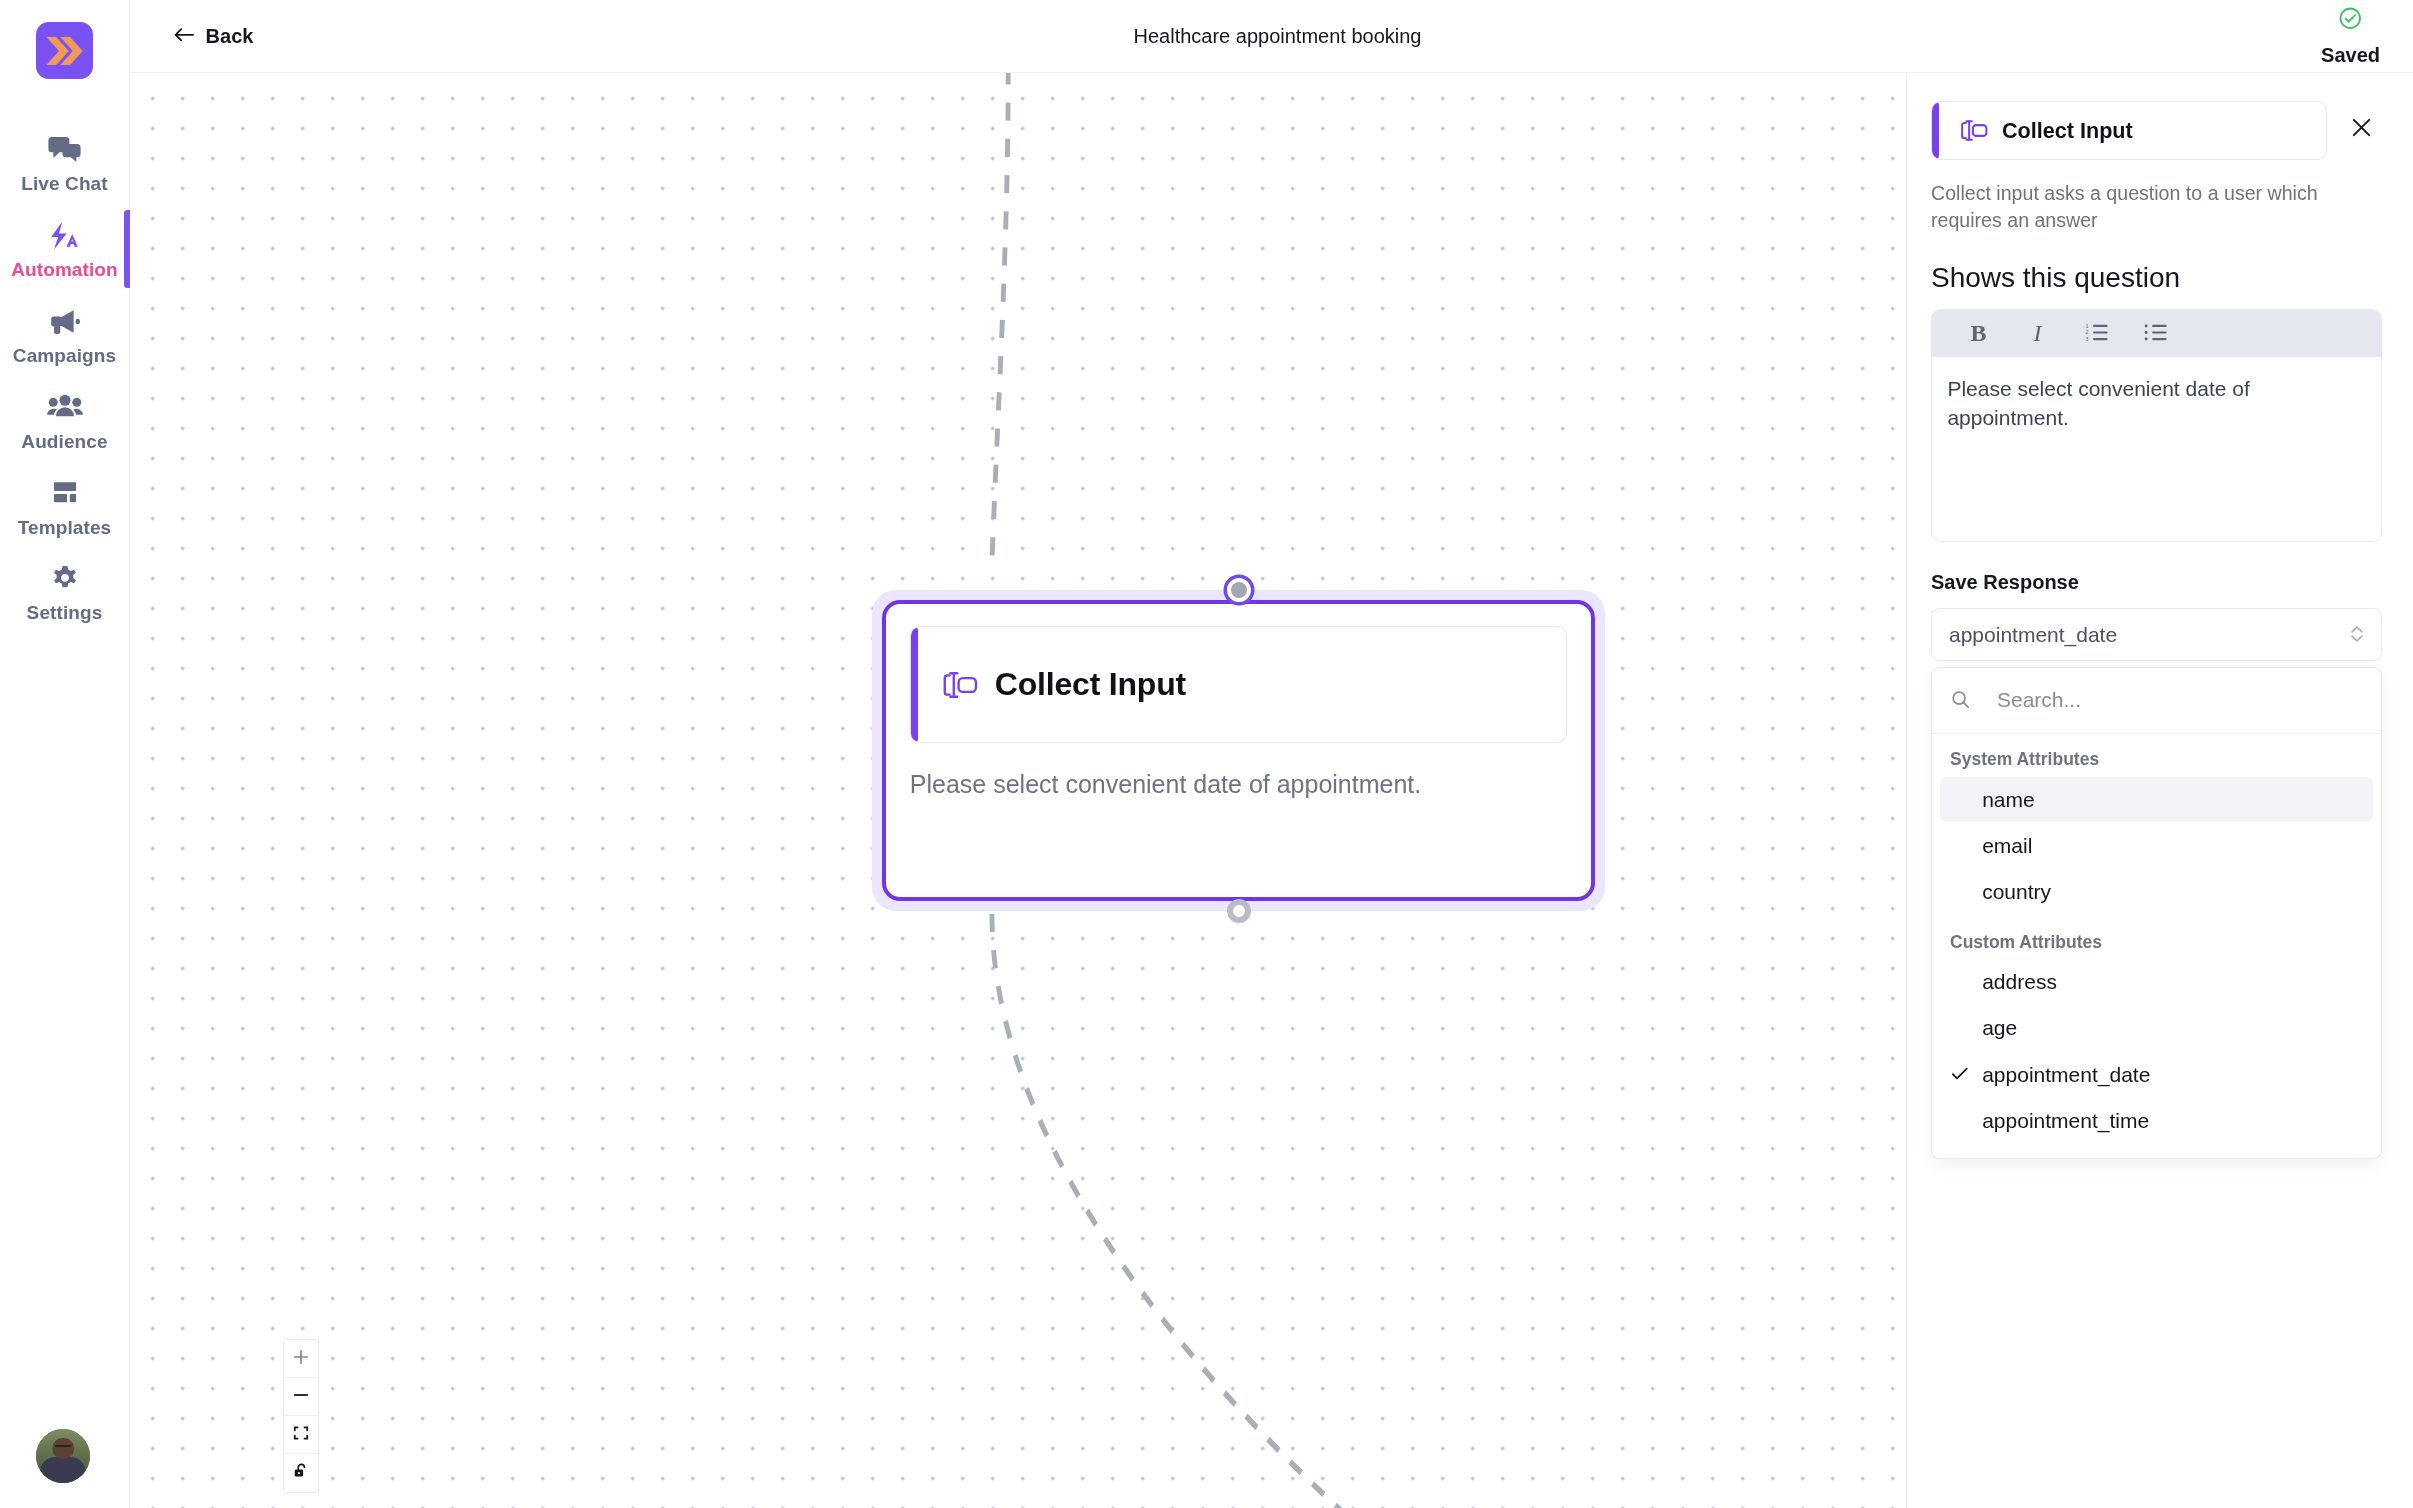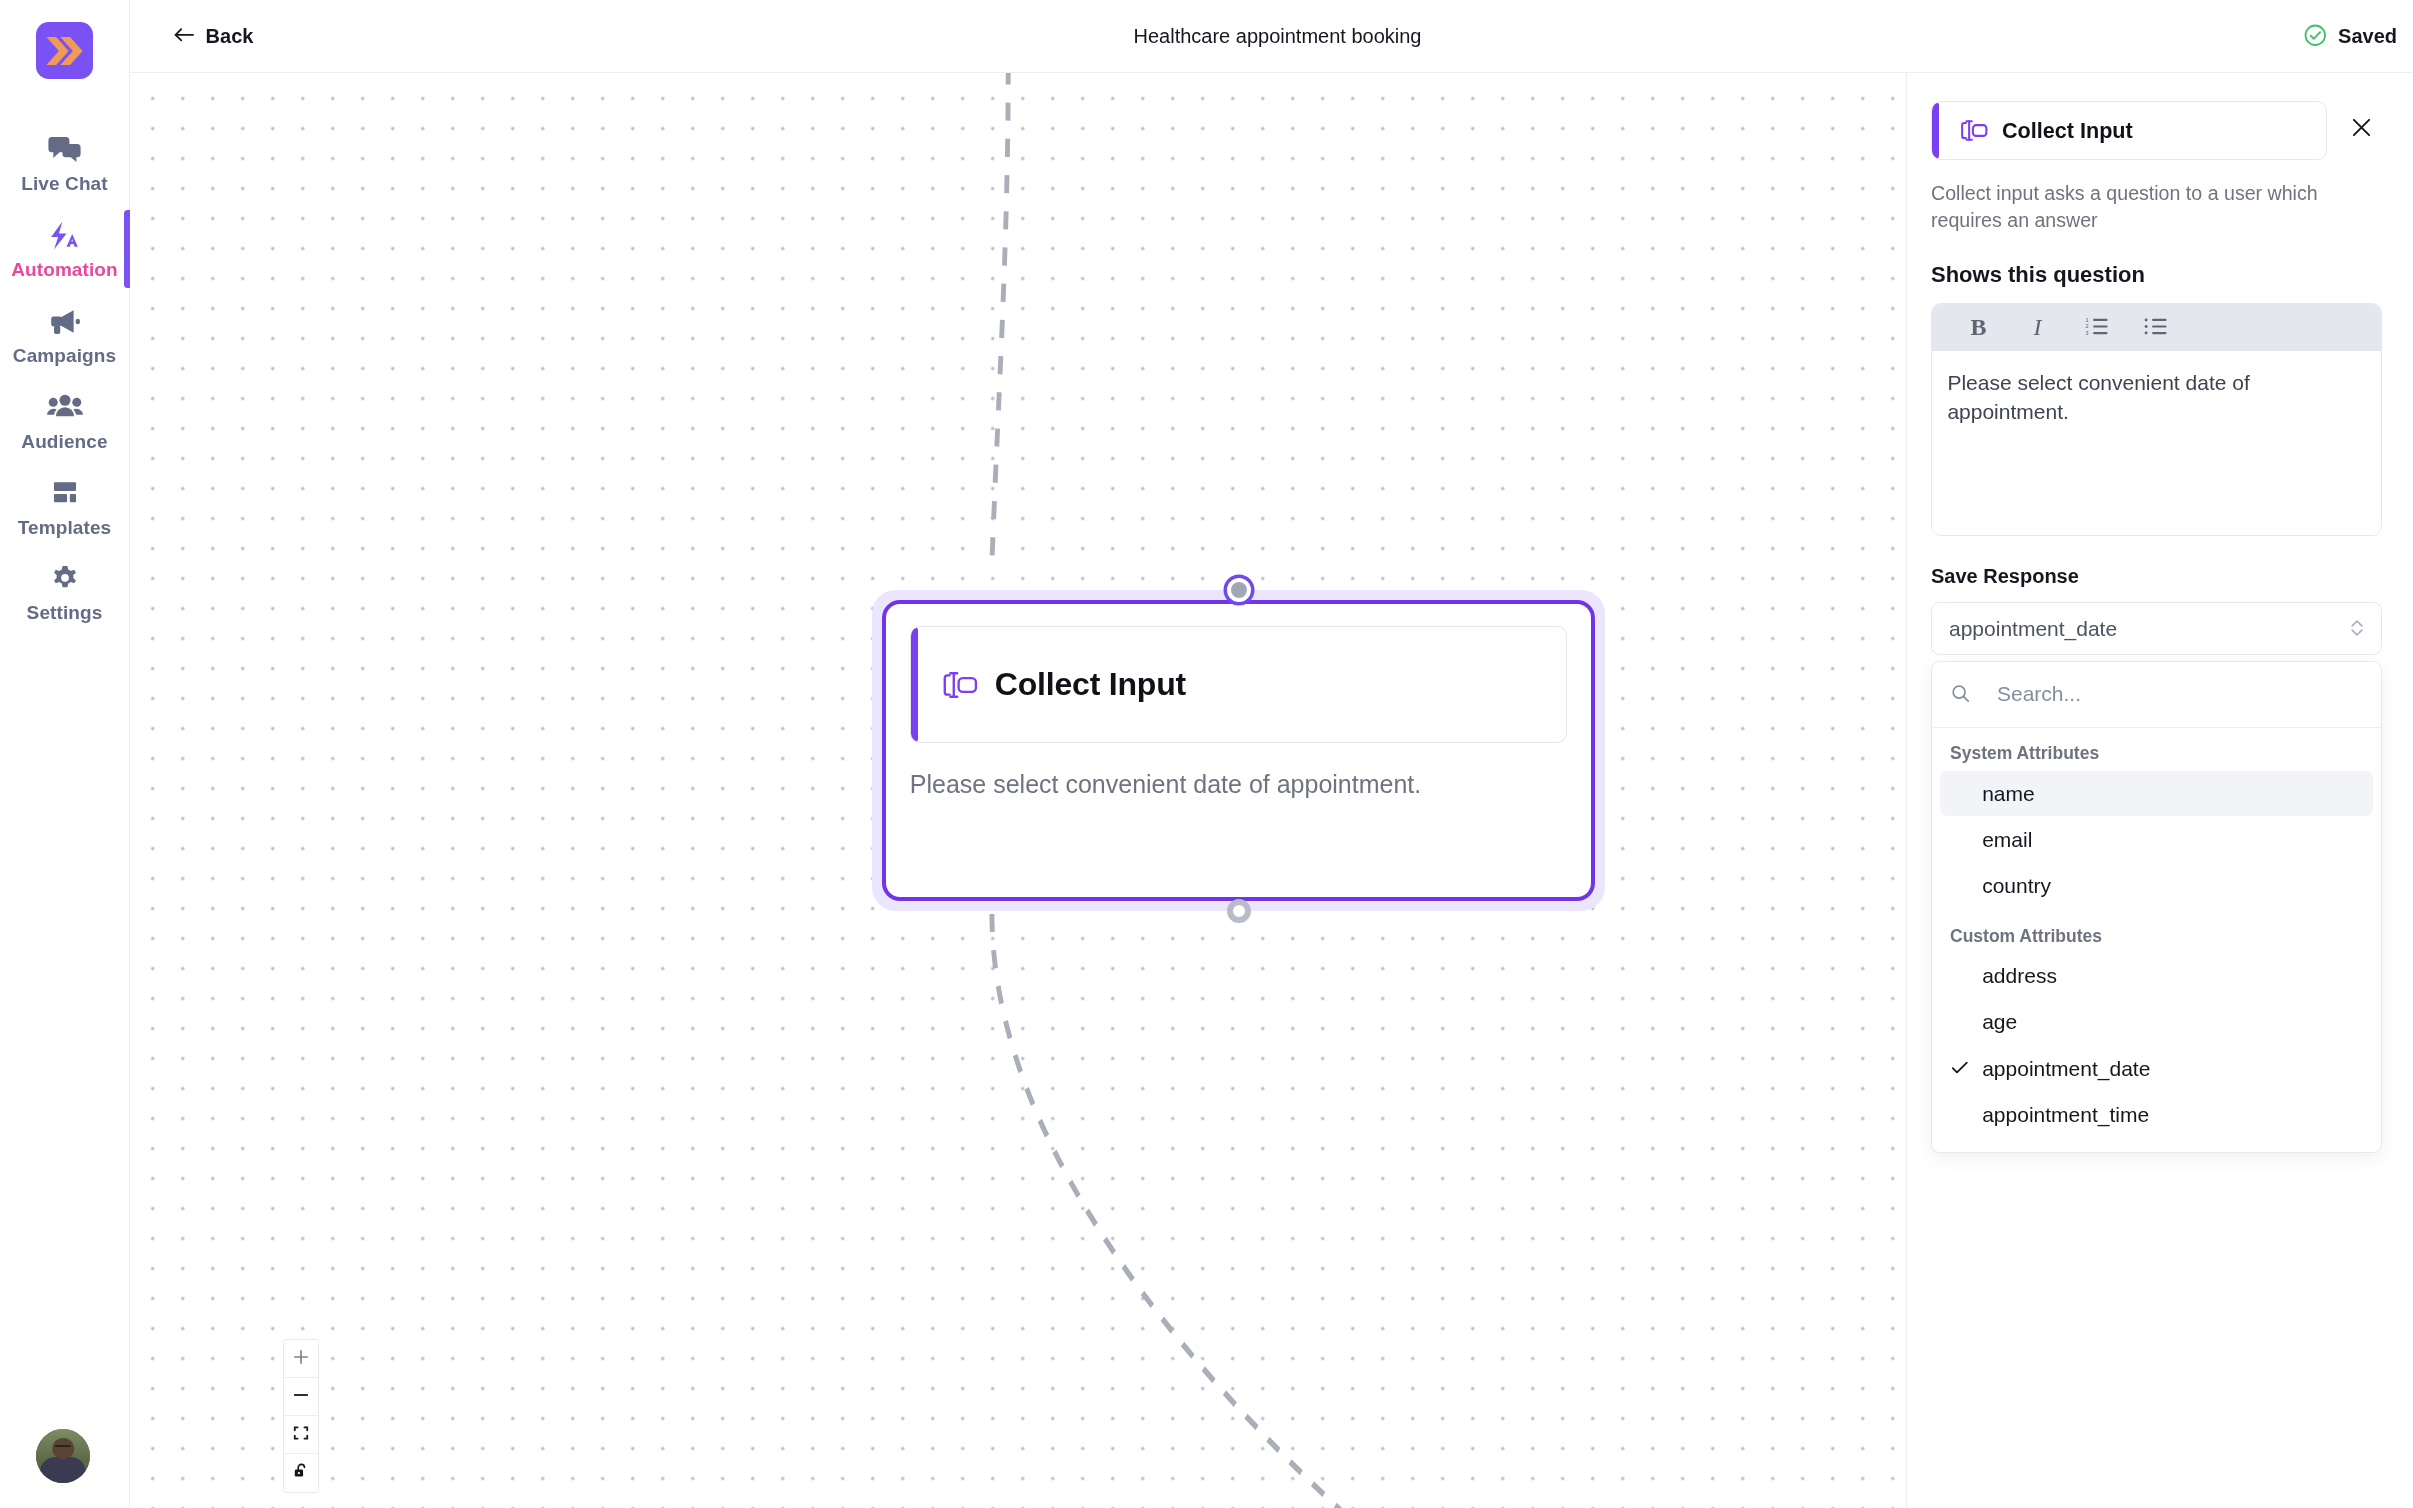--- a/index.html
+++ b/index.html
@@ -58,21 +58,21 @@
   .back-btn {
     display: flex; align-items: center; gap: 9.8px; margin-left: 39px;
     cursor: pointer; background: none; border: none; padding: 4.2px 2.8px;
   }
   .back-btn .lbl { font-size: 20px; font-weight: 700; color: #15171f; }
   .header-title {
     position: absolute; left: 12px; right: 0; text-align: center;
     font-size: 20px; font-weight: 400; color: #15171f; pointer-events: none;
   }
   .saved {
-    margin-left: auto; margin-right: 16px; display: flex; align-items: center; gap: 9.8px;
+    margin-left: auto; margin-right: 33px; display: flex; align-items: center; gap: 9.8px; flex-direction: column;
   }
   .saved .lbl { font-size: 20px; font-weight: 700; color: #15171f; }
 
   
   .body-row { flex: 1; display: flex; position: relative; min-height: 0; }
   .canvas {
     position: relative; flex: 1; overflow: hidden; background-color: #ffffff;
     background-image: radial-gradient(circle, #b9bcc6 1.5px, transparent 1.7px);
     background-size: 30px 30px;
     background-position: 7.7px 10.5px;
@@ -141,21 +141,21 @@
   .panel-chip .ico { display: flex; align-items: center; margin-right: 14px; }
   .panel-chip .txt { font-size: 21.6px; font-weight: 700; color: #111218; }
   .panel-close {
     width: 42px; height: 42px; margin-top: 7px; background: none; border: none;
     display: flex; align-items: center; justify-content: center; cursor: pointer;
   }
   .panel-desc {
     margin-top: 19.6px; font-size: 19.6px; line-height: 1.38; color: #6e737f; max-width: 447px;
   }
   .panel-label {
-    margin-top: 28px; font-size: 22px; font-weight: 700; color: #15171f;
+    margin-top: 28px; font-size: 28px; font-weight: 400; color: #15171f;
   }
   .editor {
     margin-top: 15.4px; border: 1.4px solid #e6e8ef; border-radius: 9.8px; overflow: hidden;
   }
   .editor-toolbar {
     height: 47px; background: #e4e7ee; display: flex; align-items: center; gap: 0;
     padding-left: 17px;
   }
   .tb-btn {
     width: 59px; height: 47px; display: flex; align-items: center; justify-content: center;

